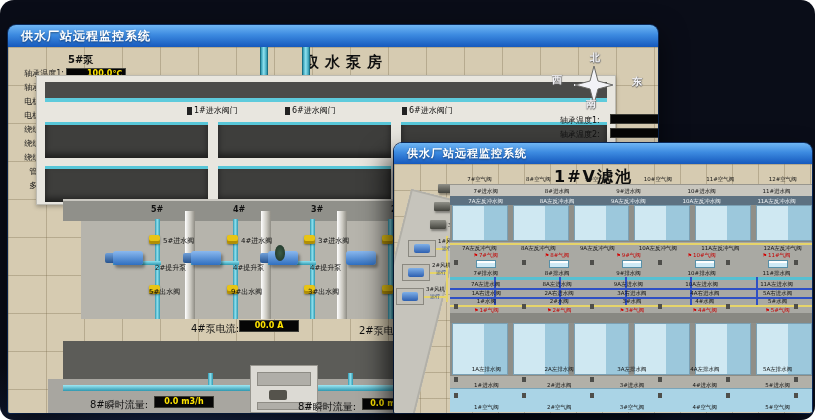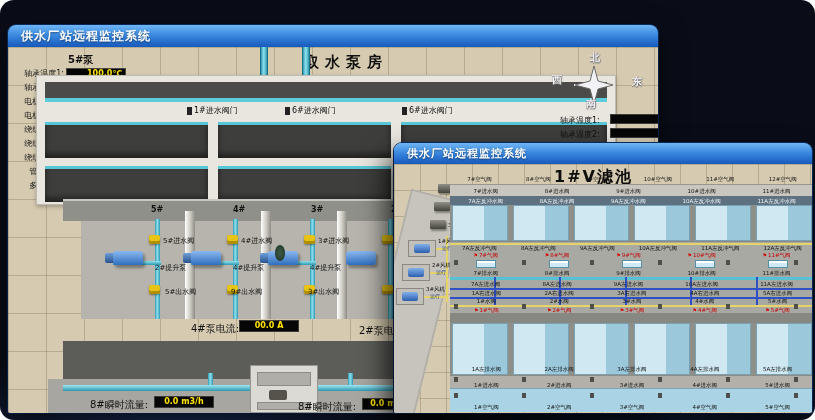--- a/index.html
+++ b/index.html
@@ -177,21 +177,21 @@
         <div class="abs pillar" style="left:350px;"></div>
 
         <div class="abs vpipe" style="left:92px;top:20px;height:100px;"></div>
         <div class="abs hpipe" style="left:50px;top:62px;width:48px;"></div>
         <div class="abs pumpmotor" style="left:42px;top:54px;"></div>
         <div class="abs pump" style="left:50px;top:52px;"></div>
         <div class="abs valve" style="left:86px;top:36px;"></div>
         <div class="abs valve" style="left:86px;top:86px;"></div>
         <span class="abs plbl" style="left:100px;top:37px;">5#进水阀</span>
         <span class="abs plbl" style="left:92px;top:64px;">2#提升泵</span>
-        <span class="abs plbl" style="left:102px;top:88px;">5#出水阀</span>
+        <span class="abs plbl" style="left:86px;top:88px;">5#出水阀</span>
 
         <div class="abs vpipe" style="left:170px;top:20px;height:100px;"></div>
         <div class="abs hpipe" style="left:128px;top:62px;width:48px;"></div>
         <div class="abs pumpmotor" style="left:120px;top:54px;"></div>
         <div class="abs pump" style="left:128px;top:52px;"></div>
         <div class="abs valve" style="left:164px;top:36px;"></div>
         <div class="abs valve" style="left:164px;top:86px;"></div>
         <span class="abs plbl" style="left:178px;top:37px;">4#进水阀</span>
         <span class="abs plbl" style="left:170px;top:64px;">4#提升泵</span>
         <span class="abs plbl" style="left:168px;top:88px;">9#出水阀</span>

